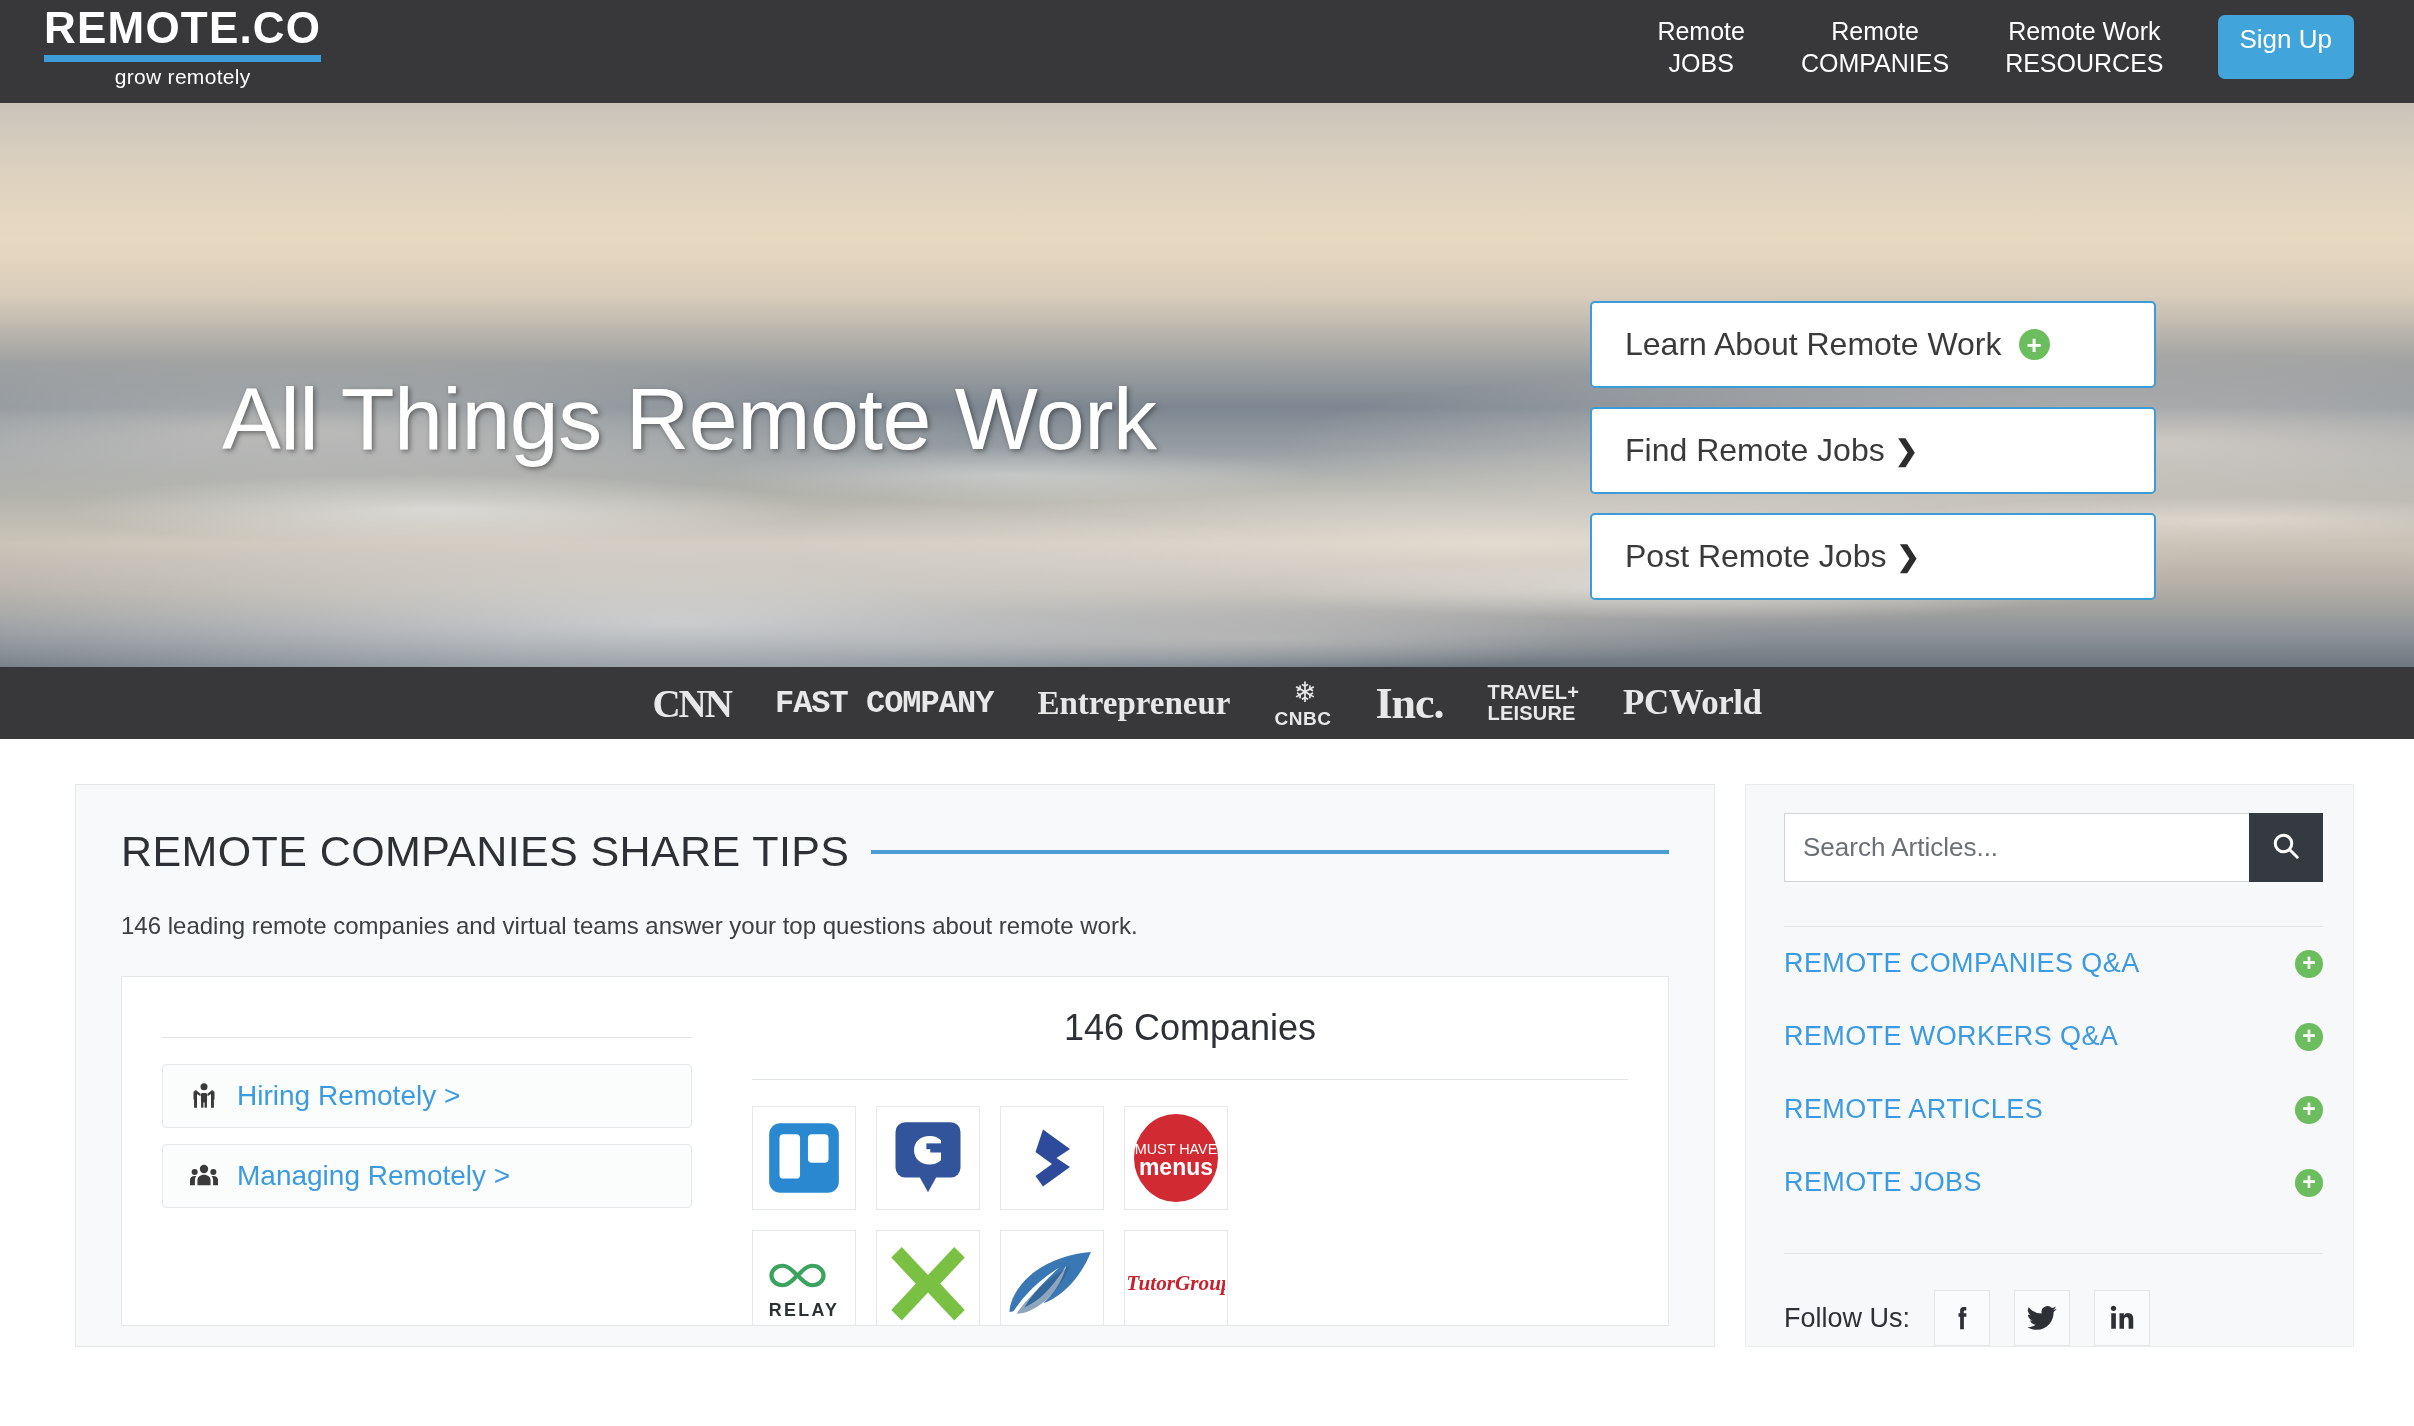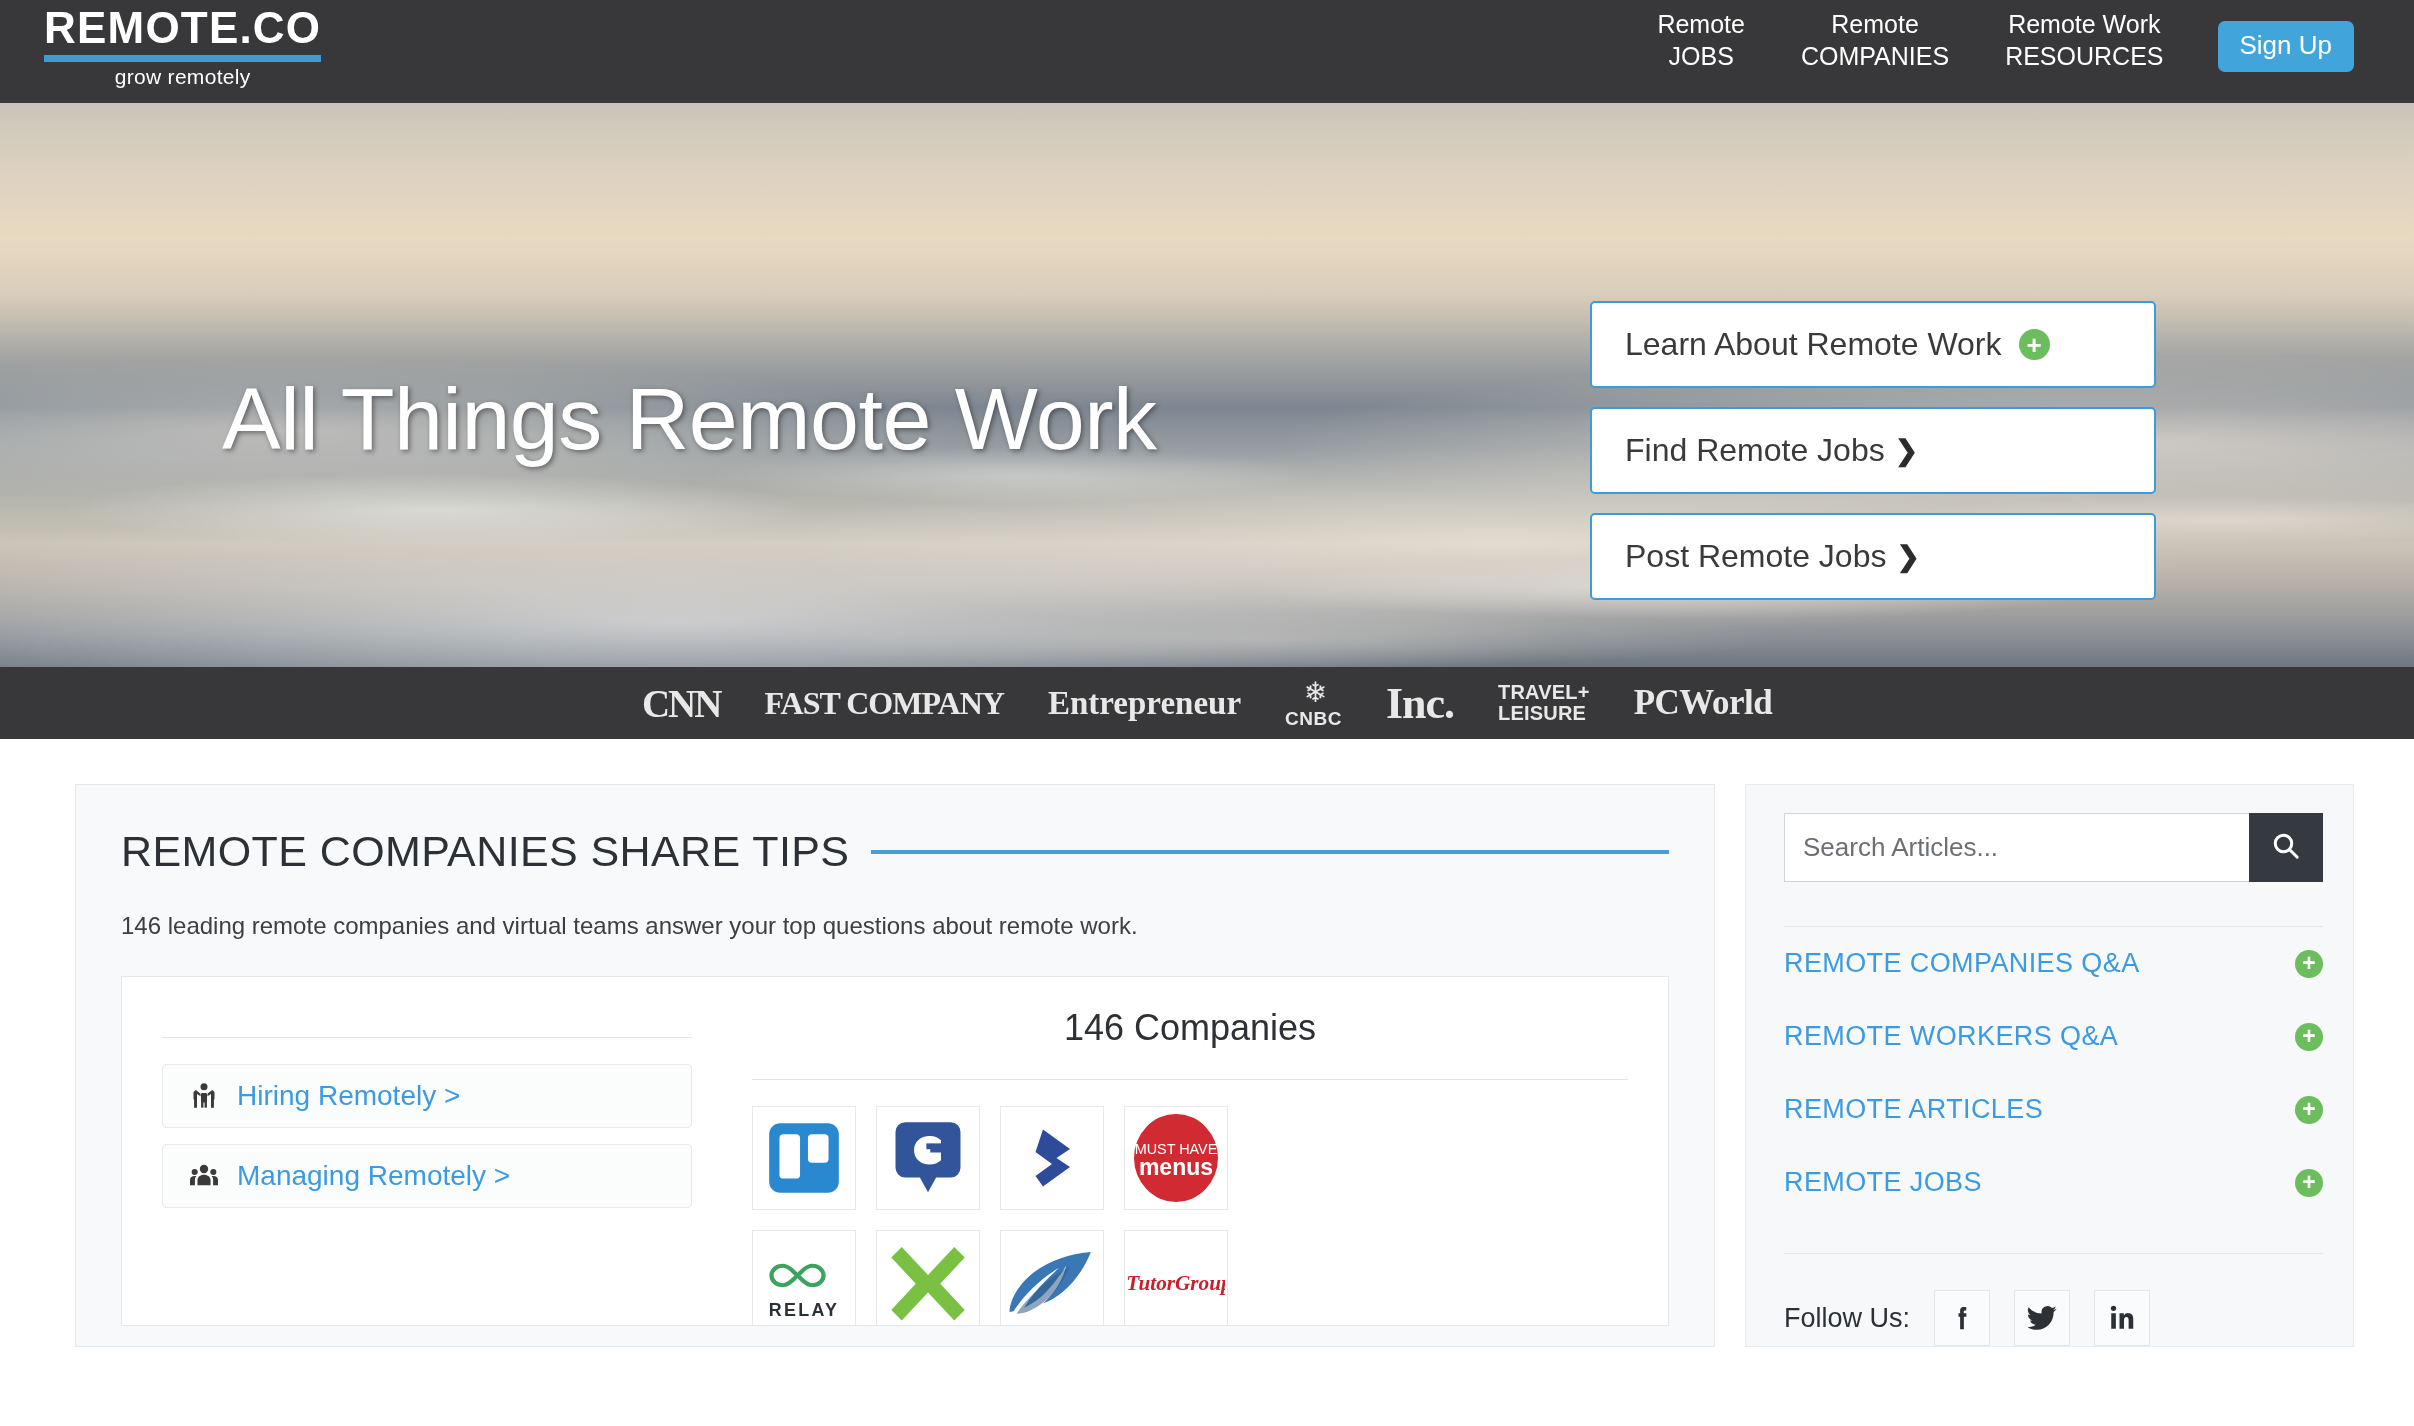--- a/index.html
+++ b/index.html
@@ -33,21 +33,21 @@
   }
   .main-nav { display: flex; align-items: flex-end; gap: 4px; padding-top: 8px; }
   .nav-item {
     color: #ffffff; text-align: center; line-height: 1.28;
     font-size: 25px; padding: 0 26px; cursor: pointer; white-space: nowrap;
   }
   .nav-line2 { display: block; }
   .signup-btn {
     background: #41a5dc; color: #ffffff; border: none; border-radius: 7px;
     font-size: 26px; font-family: "Liberation Sans", sans-serif;
-    padding: 9px 22px 11px 22px; margin-left: 24px; margin-top: 7px; cursor: pointer;
+    padding: 9px 22px 24px 22px; margin-left: 24px; margin-top: 7px; cursor: pointer;
   }
 
   
   .hero {
     position: relative; height: 564px; overflow: hidden;
     background:
       radial-gradient(ellipse 60% 35% at 28% 92%, rgba(255,255,255,0.5) 0%, rgba(255,255,255,0) 62%),
       radial-gradient(ellipse 45% 26% at 62% 78%, rgba(255,248,238,0.45) 0%, rgba(255,255,255,0) 65%),
       radial-gradient(ellipse 50% 22% at 88% 60%, rgba(255,240,224,0.55) 0%, rgba(255,255,255,0) 70%),
       radial-gradient(ellipse 40% 18% at 12% 58%, rgba(236,228,216,0.5) 0%, rgba(255,255,255,0) 70%),
@@ -91,21 +91,21 @@
   .chev { font-size: 28px; font-weight: 700; margin-left: 10px; color: #2c2c2c; }
 
   
   .press-bar {
     height: 72px; background: #38383a;
     display: flex; align-items: center; justify-content: center; gap: 44px;
     color: #e8e8e8;
   }
   .press-logo { white-space: nowrap; }
   .p-cnn { font-family: "Liberation Serif", serif; font-size: 39px; font-weight: 700; letter-spacing: -2px; }
-  .p-fast { font-family: Liberation Serif, serif; font-size: 32px; font-weight: 700; letter-spacing: -1px; }
+  .p-fast { font-family: Liberation Mono, monospace; font-size: 32px; font-weight: 700; letter-spacing: -1px; }
   .p-ent { font-family: "Liberation Serif", serif; font-size: 33px; font-weight: 700; font-style: normal; }
   .p-cnbc { display:flex; flex-direction:column; align-items:center; line-height:1; }
   .p-cnbc .peacock { font-size: 28px; letter-spacing: -4px; }
   .p-cnbc .cnbc-txt { font-size: 19px; font-weight: 700; letter-spacing: 0.5px; margin-top: 2px; }
   .p-inc { font-family: "Liberation Serif", serif; font-size: 44px; font-weight: 700; letter-spacing: -1px; }
   .p-tl { font-size: 20px; font-weight: 700; line-height: 1.05; text-align: left; letter-spacing: 0.2px; }
   .p-pcw { font-family: "Liberation Serif", serif; font-size: 35px; font-weight: 700; letter-spacing: -0.5px; }
 
   
   .page-body {

